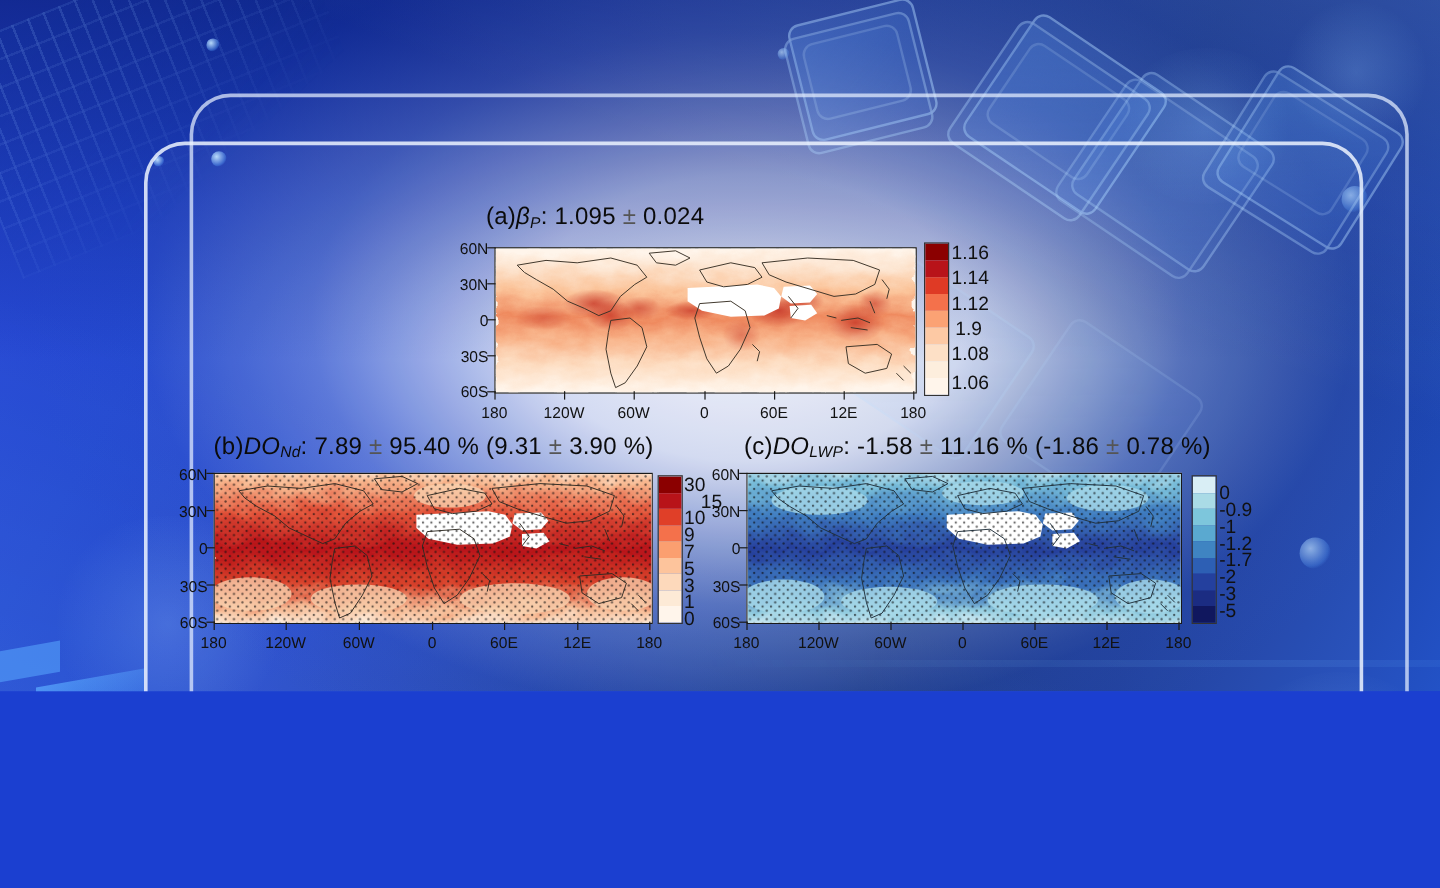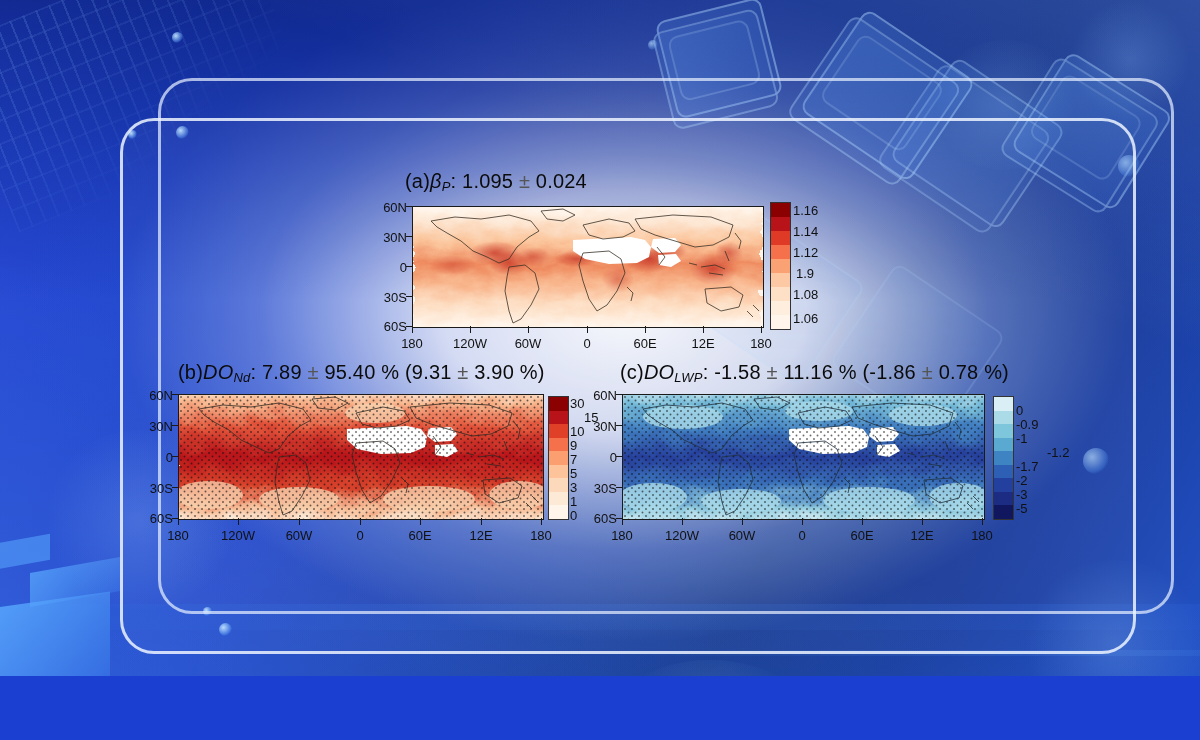--- a/index.html
+++ b/index.html
@@ -1,21 +1,21 @@
 <!DOCTYPE html>
 <html><head>
 <meta charset="utf-8">
 <style>
   html,body{margin:0;padding:0;}
   body{
     width:1200px;height:740px;overflow:hidden;
     font-family:"Liberation Sans", sans-serif;
     background:#1b3fd0;
   }
-  #stage{position:relative;width:1200px;height:676px;overflow:hidden;}
+  #stage{position:relative;width:1200px;height:576px;overflow:hidden;}
 
   
   .bg-base{
     position:absolute;inset:0;
     background:
       radial-gradient(ellipse 700px 460px at 52% 46%, rgba(255,255,255,0.97) 0%, rgba(236,240,252,0.88) 26%, rgba(150,175,235,0.45) 52%, rgba(60,100,210,0.06) 72%, rgba(0,0,0,0) 86%),
       linear-gradient(118deg, #2b4ad8 0%, #2348cf 18%, #1d3fc6 34%, #16369f 52%, #113080 68%, #17399a 82%, #2352c6 100%);
   }
   .bg-darktop{
     position:absolute;left:0;top:0;width:1200px;height:300px;
@@ -92,21 +92,21 @@
 
   .tick{position:absolute;background:#1a1a1a;}
   .axlabel{
     position:absolute;color:#111;font-size:13px;white-space:nowrap;
     font-family:"Liberation Sans", sans-serif;
   }
   .ylabel{text-align:right;}
 
   .cbar{position:absolute;border:1px solid #333;overflow:hidden;}
   .cbar .seg{width:100%;}
-  .cblabel{position:absolute;color:#111;font-size:13px;white-space:nowrap;font-family:"Liberation Sans", sans-serif;}
+  .cblabel{position:absolute;color:#111;font-size:16px;white-space:nowrap;font-family:"Liberation Sans", sans-serif;}
 </style>
 </head>
 <body>
 
 <div id="stage">
 
   <div class="bg-base"></div>
   <div class="bg-darktop"></div>
   <div class="circuit"></div>
   <div class="bg-sheen"></div>
@@ -509,21 +509,21 @@
         <div class="seg" style="height:13.5px;background:#5aa9d0"></div>
         <div class="seg" style="height:13.5px;background:#3f84c2"></div>
         <div class="seg" style="height:13.5px;background:#2d5fb4"></div>
         <div class="seg" style="height:13.5px;background:#24409e"></div>
         <div class="seg" style="height:13.5px;background:#1b2c82"></div>
         <div class="seg" style="height:13.5px;background:#10175e"></div>
       </div>
       <div class="cblabel" style="left:1016px;top:403px;">0</div>
       <div class="cblabel" style="left:1016px;top:417px;">-0.9</div>
       <div class="cblabel" style="left:1016px;top:431px;">-1</div>
-      <div class="cblabel" style="left:1047px;top:445px;text-align:right;">-1.2</div>
+      <div class="cblabel" style="left:1016px;top:445px;text-align:right;">-1.2</div>
       <div class="cblabel" style="left:1016px;top:459px;">-1.7</div>
       <div class="cblabel" style="left:1016px;top:473px;">-2</div>
       <div class="cblabel" style="left:1016px;top:487px;">-3</div>
       <div class="cblabel" style="left:1016px;top:501px;">-5</div>
     </div>
 
   </div>
 </div>
 
 </body></html>

